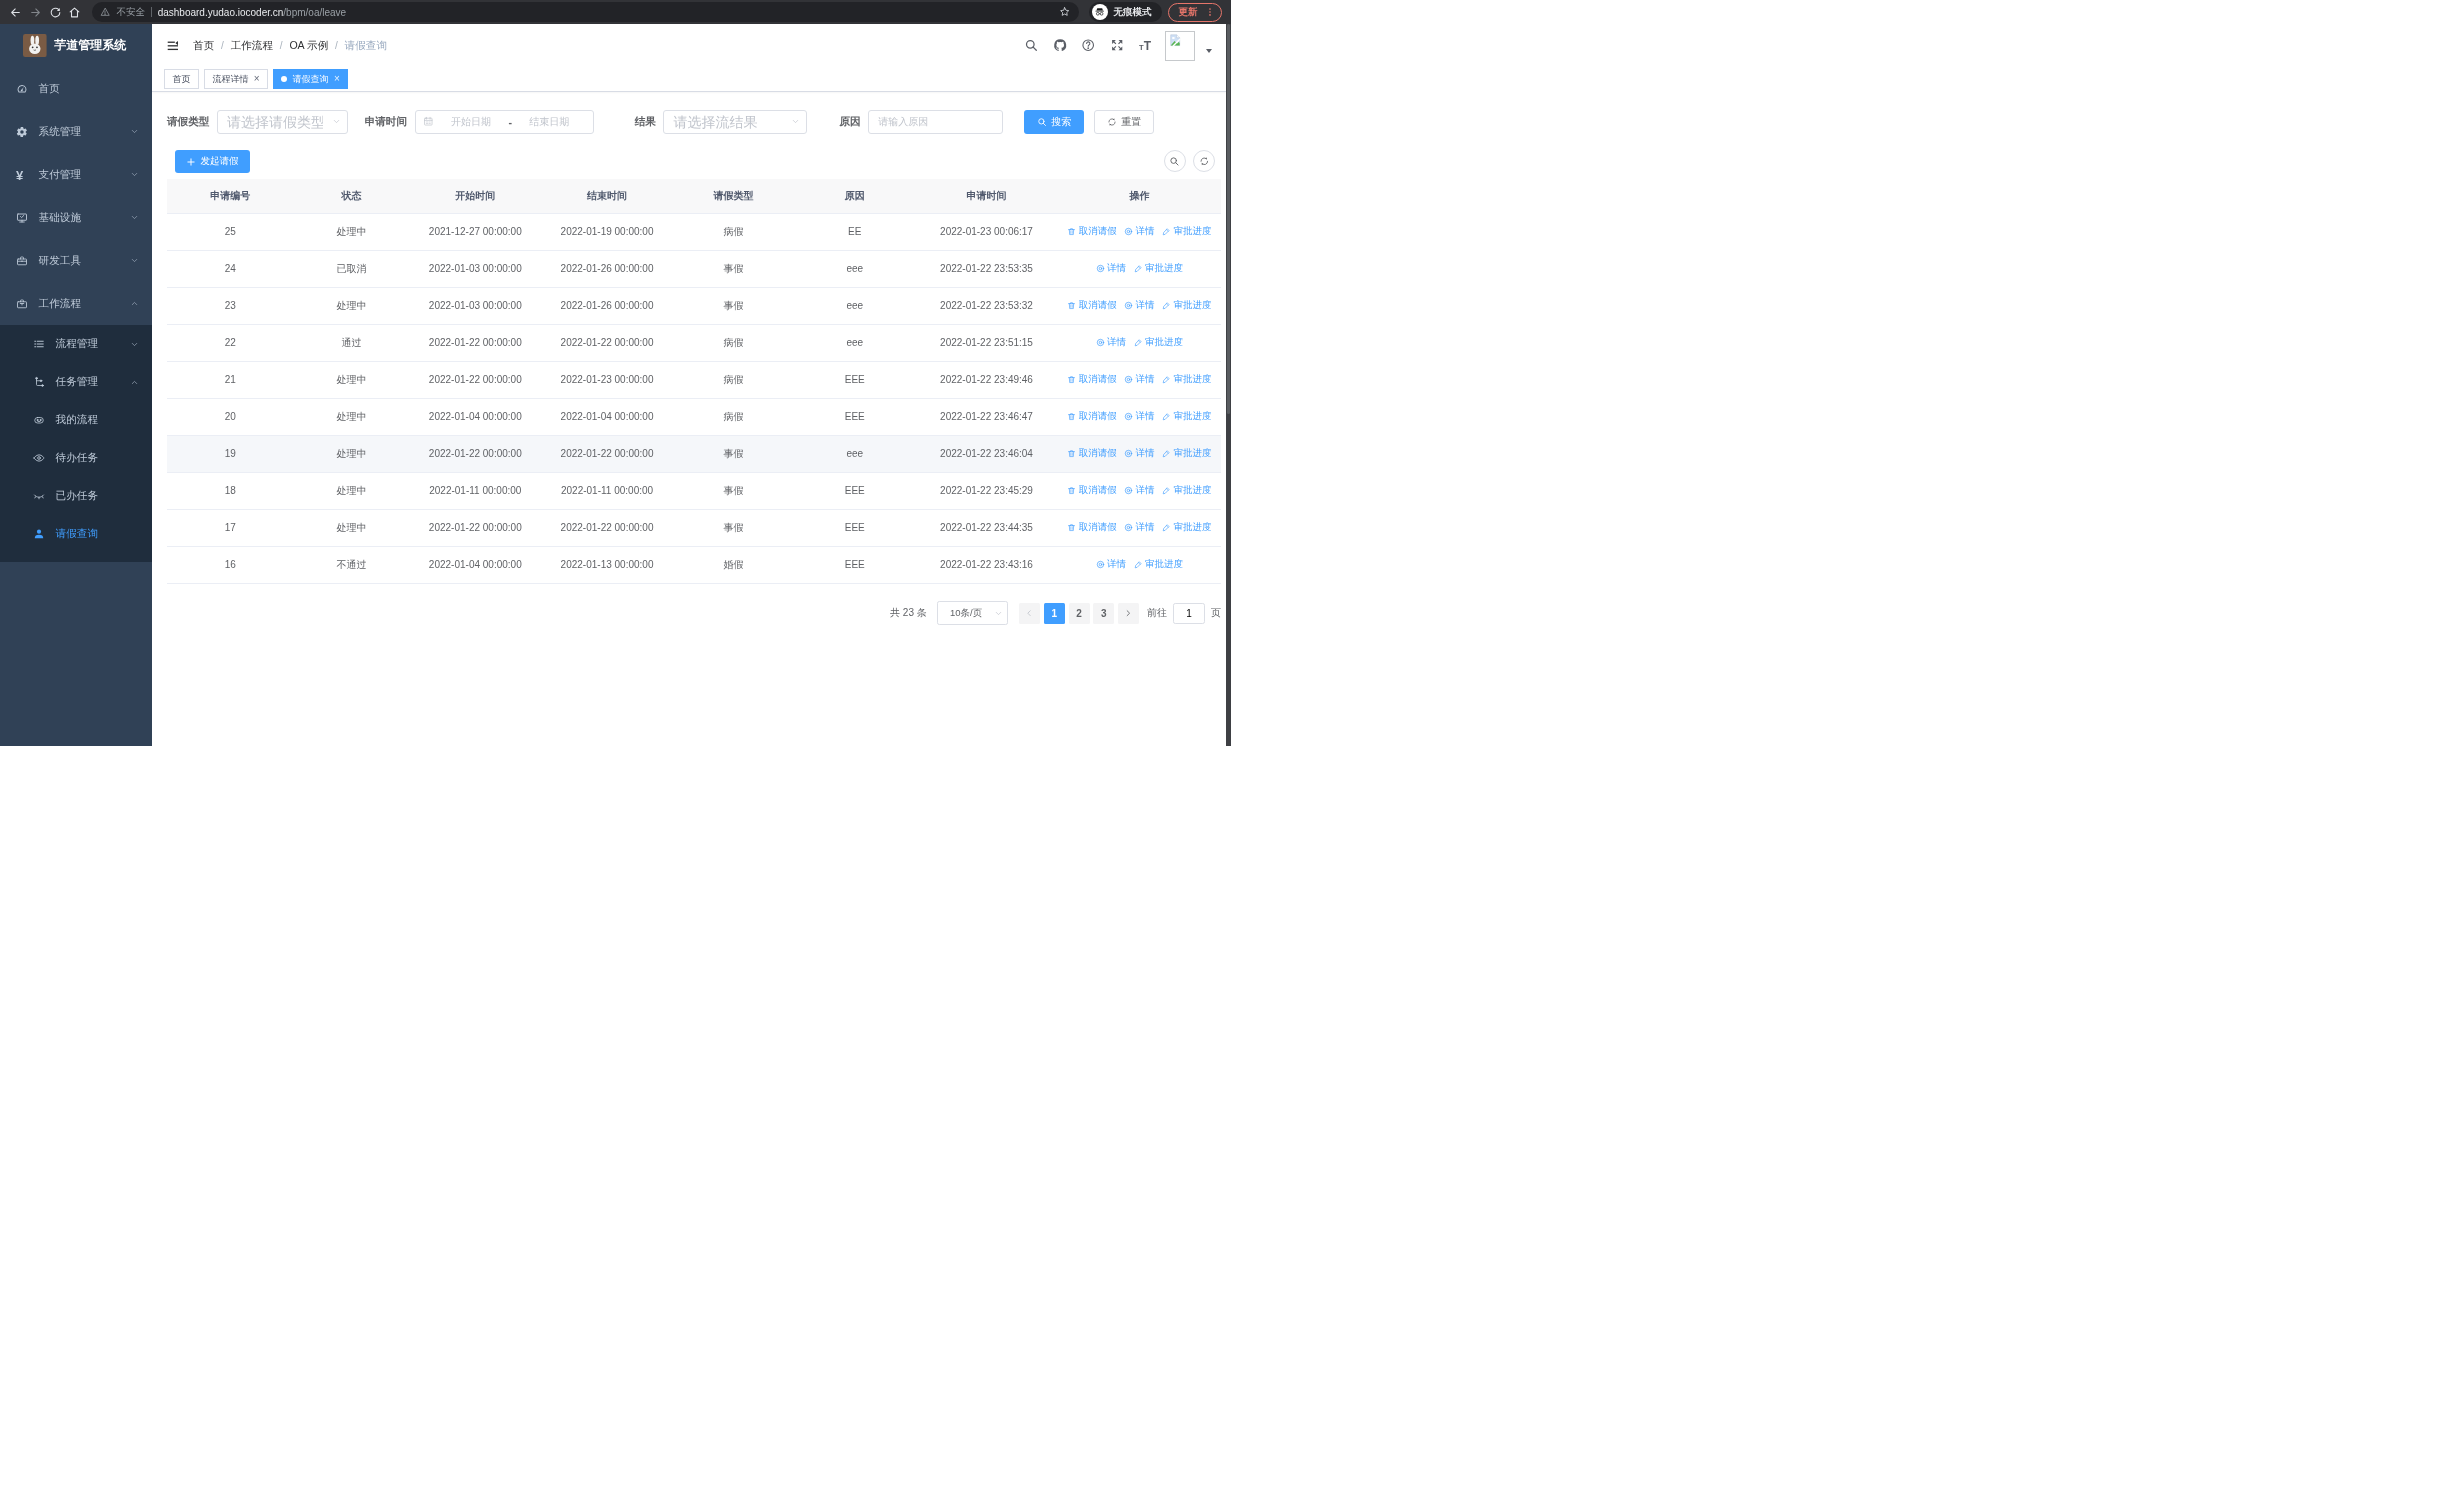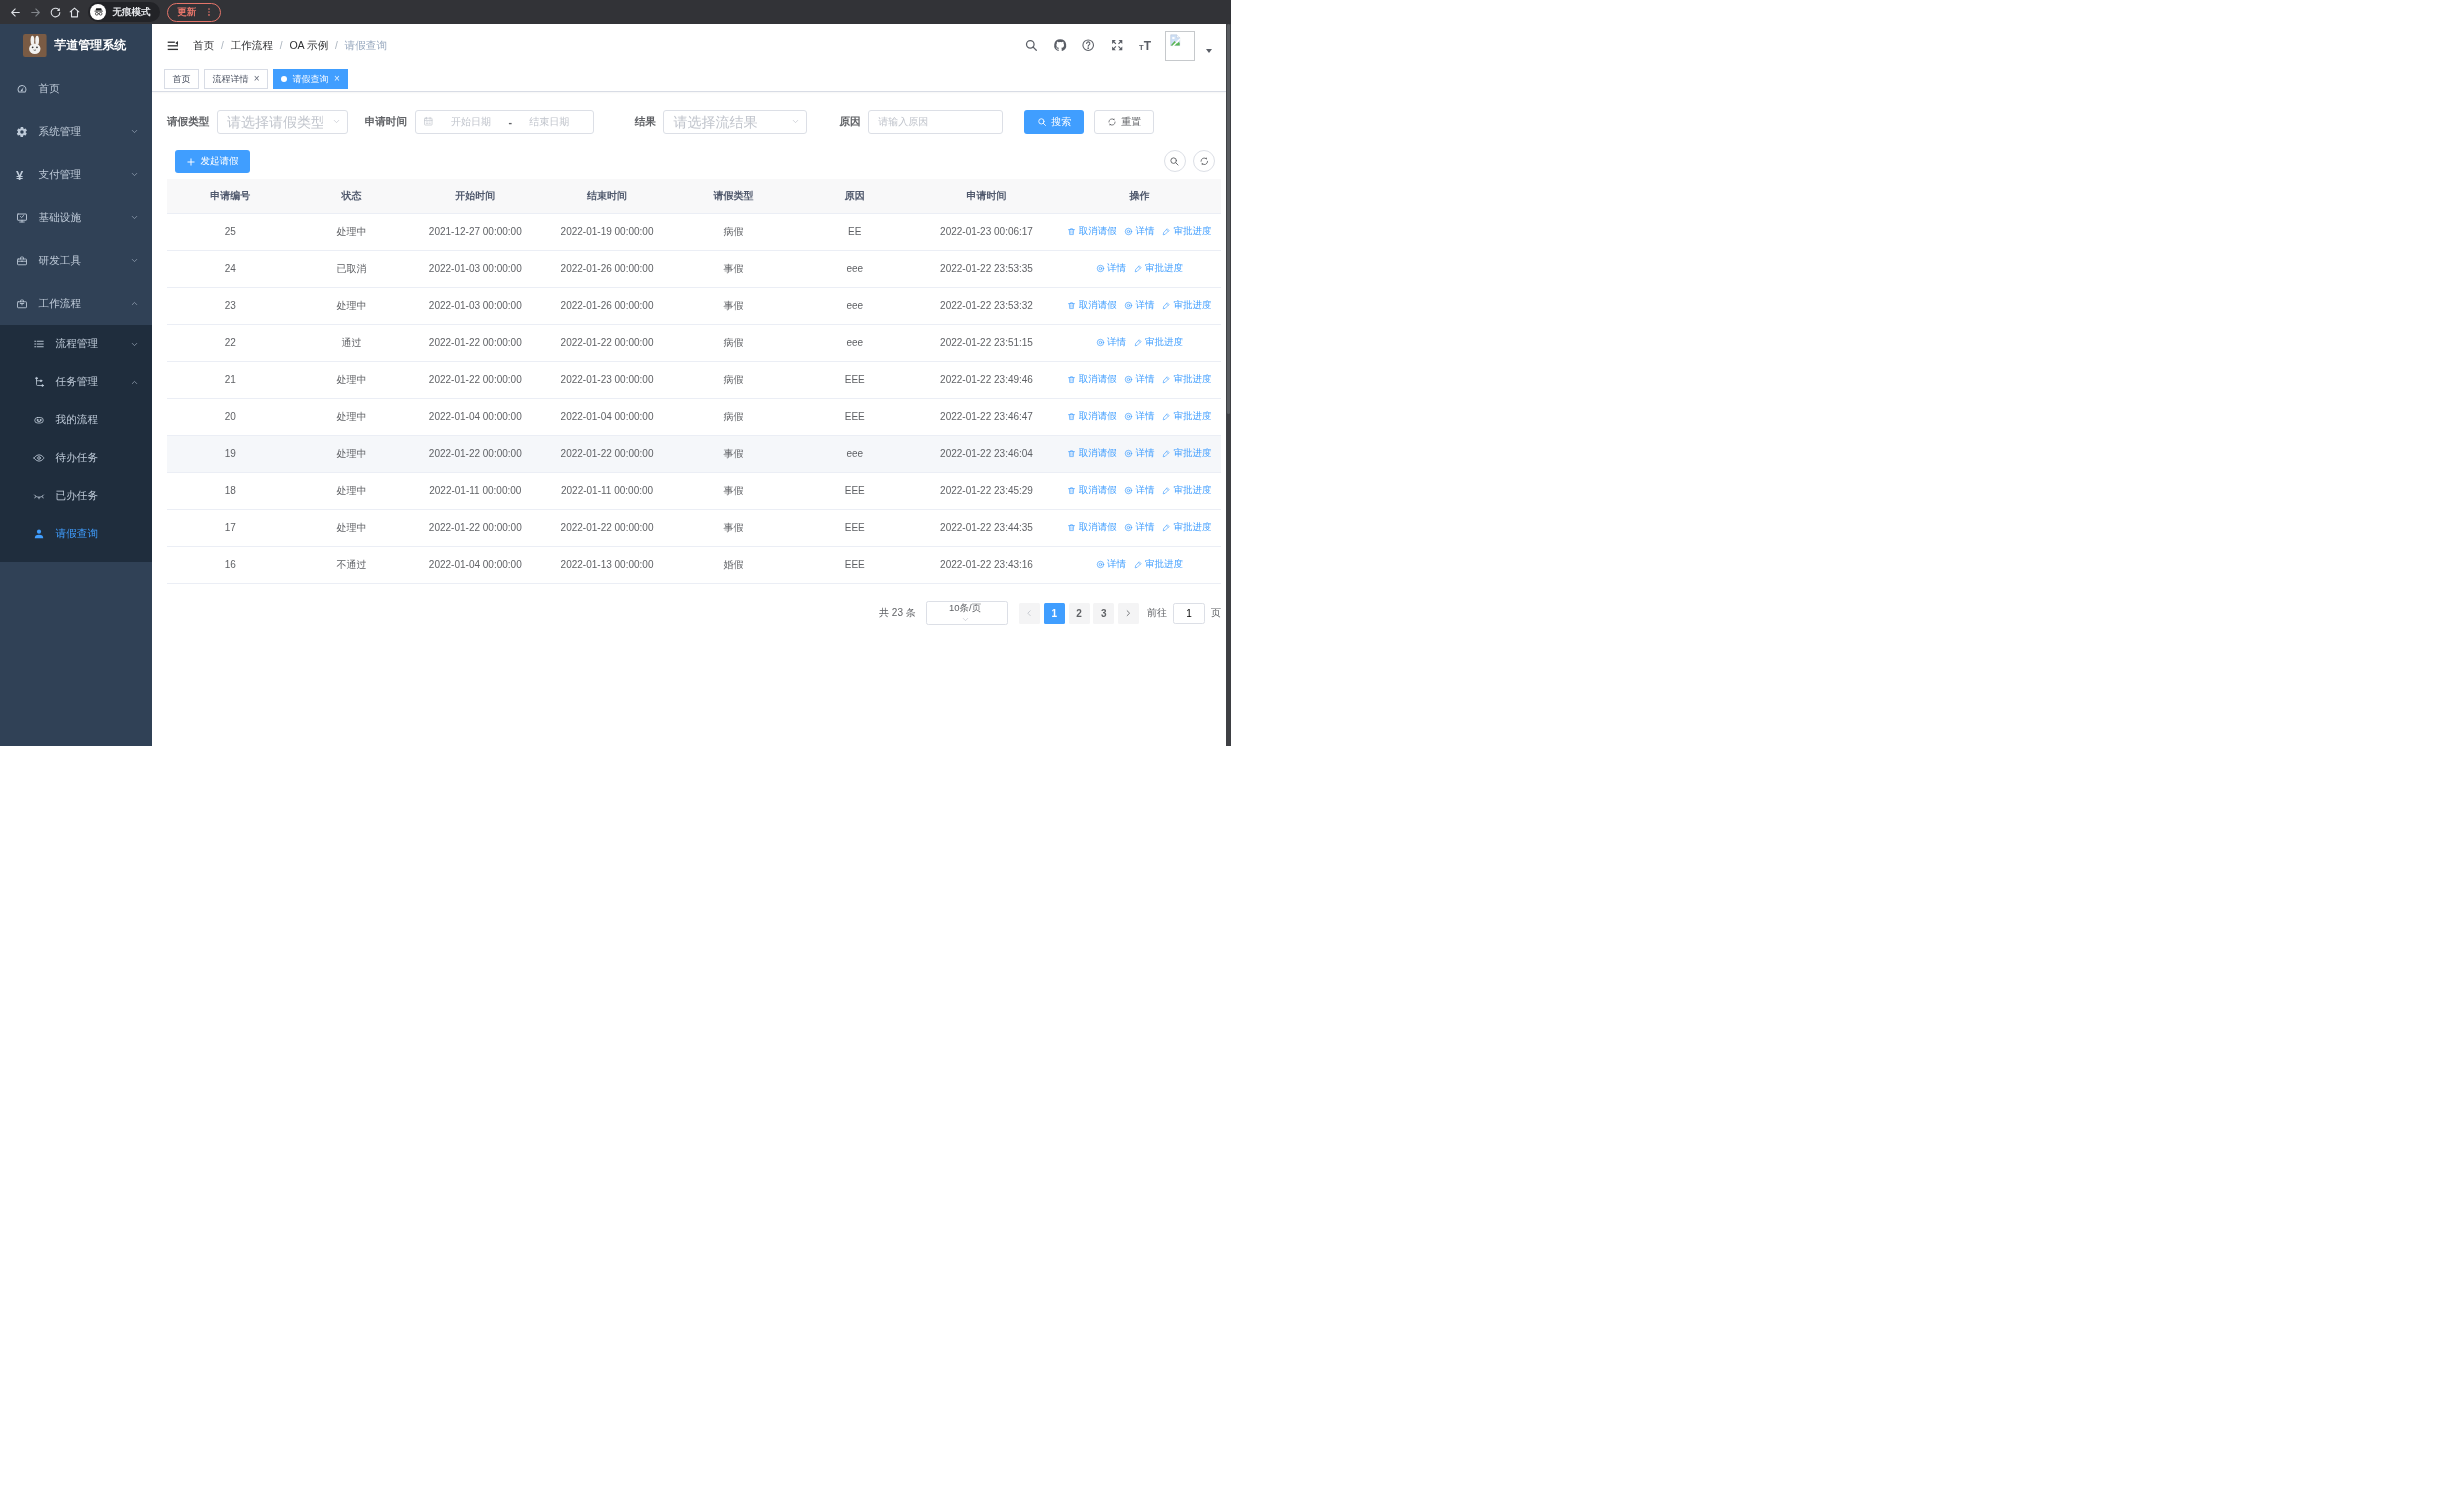--- a/index.html
+++ b/index.html
@@ -100,21 +100,21 @@
   table{ margin-top:6px; width:100%; border-collapse:collapse; table-layout:fixed; }
   thead th{ height:34px; background:#f8f8f9; font-size:10px; font-weight:700; color:#515a6e; border-bottom:0.8px solid #ebeef5; text-align:center; }
   tbody td{ height:37px; font-size:10px; color:#606266; border-bottom:0.8px solid #ebeef5; text-align:center; white-space:nowrap; overflow:hidden; }
   tr.hover td{ background:#f5f7fa; }
   .act{ color:#409eff; display:inline-flex; align-items:center; gap:2.3px; margin:0 3.8px; font-size:9.5px; cursor:pointer; }
   .act [data-icon]{ width:9px; height:9px; }
 
   
   .pager{ margin-top:17.5px; display:flex; align-items:center; justify-content:flex-end; font-size:10px; color:#606266; }
   .total{ margin-right:10.6px; }
-  .psize{ width:82px; padding:0 4.6px 0 0; border-radius:2.3px;flex-direction:column; }
+  .psize{ width:71px; padding:0 4.6px 0 0; border-radius:2.3px; }
   .psize .val{ flex:1; text-align:center; font-size:9.5px; color:#606266; }
   .pages{ display:flex; gap:3.8px; margin-left:10.6px; }
   .pbtn{ min-width:21px; height:21px; border-radius:1.5px; background:#f4f4f5; color:#606266; display:flex; align-items:center; justify-content:center; font-size:10px; font-weight:700; cursor:pointer; border:none; font-family:inherit; padding:0 3px; }
   .pbtn.active{ background:#409eff; color:#fff; }
   .pbtn.prev{ color:#c0c4cc; }
   .pbtn [data-icon]{ width:8.4px; height:8.4px; }
   .goto-label{ margin-left:8px; margin-right:6px; }
   .goto-input{ width:32px; height:21px; border:0.8px solid #dcdfe6; border-radius:2.3px; text-align:center; font-size:10px; outline:none; font-family:inherit; }
   .goto-suffix{ margin-left:6px; }
 </style>
@@ -137,20 +137,37 @@
         <path d="M20 12a8 8 0 1 1-2.3-5.6"></path>
         <path d="M20 3.5V9h-5.5" fill="currentColor" stroke="none"></path>
       </svg>
     </span>
   <span class="cicon" data-icon="home-icon">
       <svg viewBox="0 0 24 24" fill="none" stroke="currentColor" stroke-width="2" stroke-linecap="round" stroke-linejoin="round">
         <path d="M4 11l8-7 8 7"></path>
         <path d="M6.5 9.5V20h11V9.5"></path>
       </svg>
     </span>
+  <div class="omnibox">
+    <span class="warn" data-icon="warning-icon">
+        <svg viewBox="0 0 24 24" fill="none" stroke="currentColor" stroke-width="1.8" stroke-linecap="round" stroke-linejoin="round">
+          <path d="M12 3.5 2.8 20h18.4z"></path>
+          <path d="M12 9.5v4.5"></path>
+          <circle cx="12" cy="17" r=".4" fill="currentColor"></circle>
+        </svg>
+      </span>
+    <span class="sec">不安全</span>
+    <span class="vsep"></span>
+    <span class="url"><span class="host">dashboard.yudao.iocoder.cn</span><span class="path">/bpm/oa/leave</span></span>
+    <span class="star" data-icon="star-icon">
+        <svg viewBox="0 0 24 24" fill="none" stroke="currentColor" stroke-width="1.7" stroke-linecap="round" stroke-linejoin="round">
+          <path d="M12 3.6l2.6 5.3 5.9.9-4.2 4.1 1 5.8-5.3-2.8-5.3 2.8 1-5.8-4.2-4.1 5.9-.9z"></path>
+        </svg>
+      </span>
+  </div>
   <div class="incog">
     <span class="incog-circle" data-icon="incognito-icon">
         <svg viewBox="0 0 24 24" fill="currentColor">
           <path d="M5.2 9.5 6.8 4.5h10.4l1.6 5z"></path>
           <rect x="2.8" y="9.8" width="18.4" height="1.7" rx=".8"></rect>
           <circle cx="8" cy="16.3" r="2.9" fill="none" stroke="currentColor" stroke-width="1.5"></circle>
           <circle cx="16" cy="16.3" r="2.9" fill="none" stroke="currentColor" stroke-width="1.5"></circle>
           <path d="M10.9 16h2.2" stroke="currentColor" stroke-width="1.5"></path>
         </svg>
       </span>

